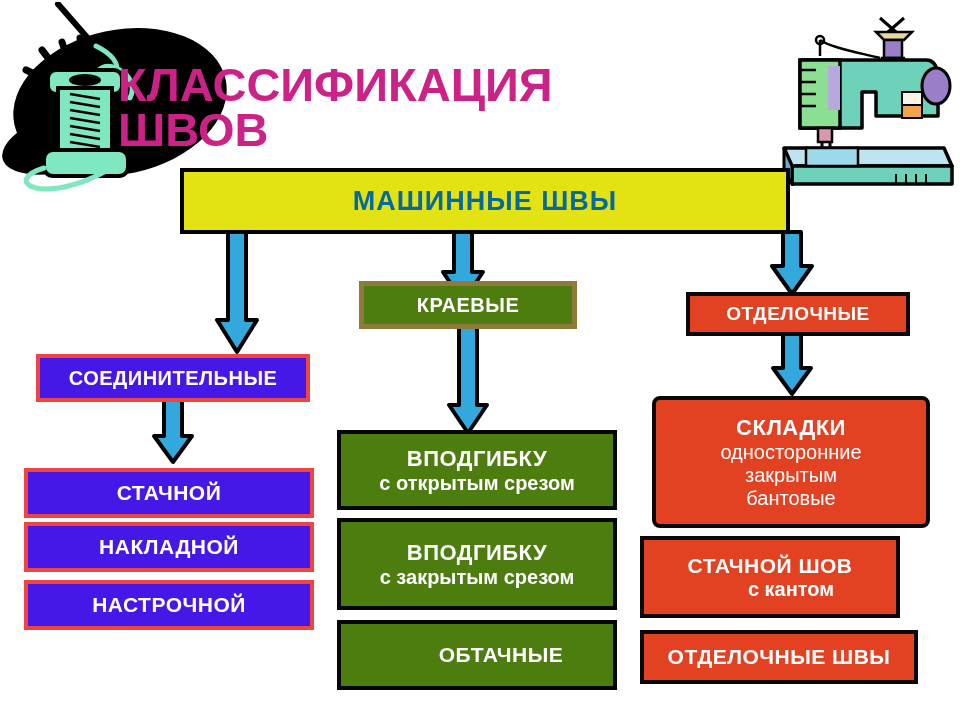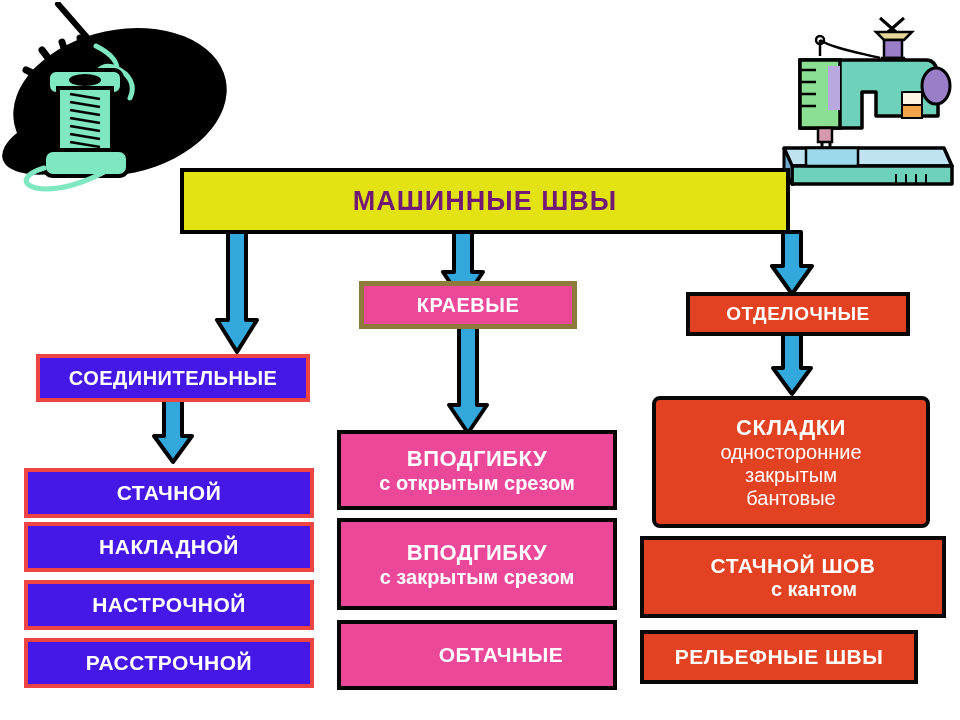--- a/index.html
+++ b/index.html
@@ -62,31 +62,31 @@
 
   
   #node-root {
     background: #E3E314;
     border: 4px solid #000000;
     color: #111111;
   }
   #node-root .line1 {
     font-size: 27px;
     letter-spacing: 1px;
-    color: #701a75;
+    color: #0369a1;
   }
 
   
   .blue-node {
     background: #4518E8;
     border: 4px solid #ef4444;
   }
   
   .magenta-node {
-    background: #ec4899;
+    background: #4d7c0f;
     border: 4px solid #060606;
   }
   #node-kraevye {
     border-color: #8E7B3C;
     border-width: 5px;
   }
   
   .orange-node {
     background: #E24122;
     border: 4px solid #080808;
@@ -183,20 +183,22 @@
 
       <g stroke="#000000" stroke-width="2">
         <path d="M120 166 L120 176"></path>
           <path d="M130 166 L130 176"></path>
           <path d="M140 166 L140 176"></path>
           <path d="M150 166 L150 176"></path>
       </g>
     </svg>
   </div>
 
+  <div id="title">КЛАССИФИКАЦИЯ
+ШВОВ</div>
 
   <div class="node" id="node-root" style="left:180px; top:168px; width:610px; height:66px;">
     <span class="line1">МАШИННЫЕ ШВЫ</span>
   </div>
 
   <div class="arrow" style="left:215px; top:232px; width:44px; height:122px;">
     <svg viewBox="0 0 44 122" width="44" height="122">
       <polygon points="13,0 31,0 31,88 42,88 22,120 2,88 13,88" fill="#33A8DC" stroke="#000000" stroke-width="4" stroke-linejoin="round"></polygon>
     </svg>
   </div>
@@ -228,23 +230,20 @@
   </div>
 
   <div class="node blue-node" style="left:24px; top:522px; width:290px; height:50px;">
     <span class="line1" style="font-size:21px;">НАКЛАДНОЙ</span>
   </div>
 
   <div class="node blue-node" style="left:24px; top:580px; width:290px; height:50px;">
     <span class="line1" style="font-size:21px;">НАСТРОЧНОЙ</span>
   </div>
 
-  <div class="node blue-node" style="left:24px; top:638px; width:290px; height:50px;">
-    <span class="line1" style="font-size:21px;">РАССТРОЧНОЙ</span>
-  </div>
 
   <div class="node magenta-node" id="node-kraevye" style="left:359px; top:281px; width:218px; height:48px;">
     <span class="line1" style="font-size:20px;">КРАЕВЫЕ</span>
   </div>
 
   <div class="arrow" style="left:448px; top:327px; width:40px; height:108px;">
     <svg viewBox="0 0 40 108" width="40" height="108">
       <polygon points="11,0 29,0 29,78 39,78 20,106 1,78 11,78" fill="#33A8DC" stroke="#000000" stroke-width="4" stroke-linejoin="round"></polygon>
     </svg>
   </div>
@@ -273,22 +272,22 @@
     </svg>
   </div>
 
   <div class="node orange-node" style="left:652px; top:396px; width:278px; height:132px;border-radius:8px;">
     <span class="line1" style="font-size:22px;">СКЛАДКИ</span>
     <span class="line2" style="font-size:20px; font-weight:normal;">односторонние</span>
     <span class="line3" style="font-size:20px; font-weight:normal;">закрытым</span>
     <span class="line4" style="font-size:20px; font-weight:normal;">бантовые</span>
   </div>
 
-  <div class="node orange-node" style="left:640px; top:536px; width:306px; height:82px;">
+  <div class="node orange-node" style="left:640px; top:536px; width:260px; height:82px;">
     <span class="line1" style="font-size:21px;">СТАЧНОЙ ШОВ</span>
     <span class="line2" style="font-size:20px;margin-left:42px;">с кантом</span>
   </div>
 
   <div class="node orange-node" style="left:640px; top:630px; width:278px; height:54px;">
-    <span class="line1" style="font-size:21px;">РЕЛЬЕФНЫЕ ШВЫ</span>
+    <span class="line1" style="font-size:21px;">ОТДЕЛОЧНЫЕ ШВЫ</span>
   </div>
 
 </div>
 
 </body></html>

